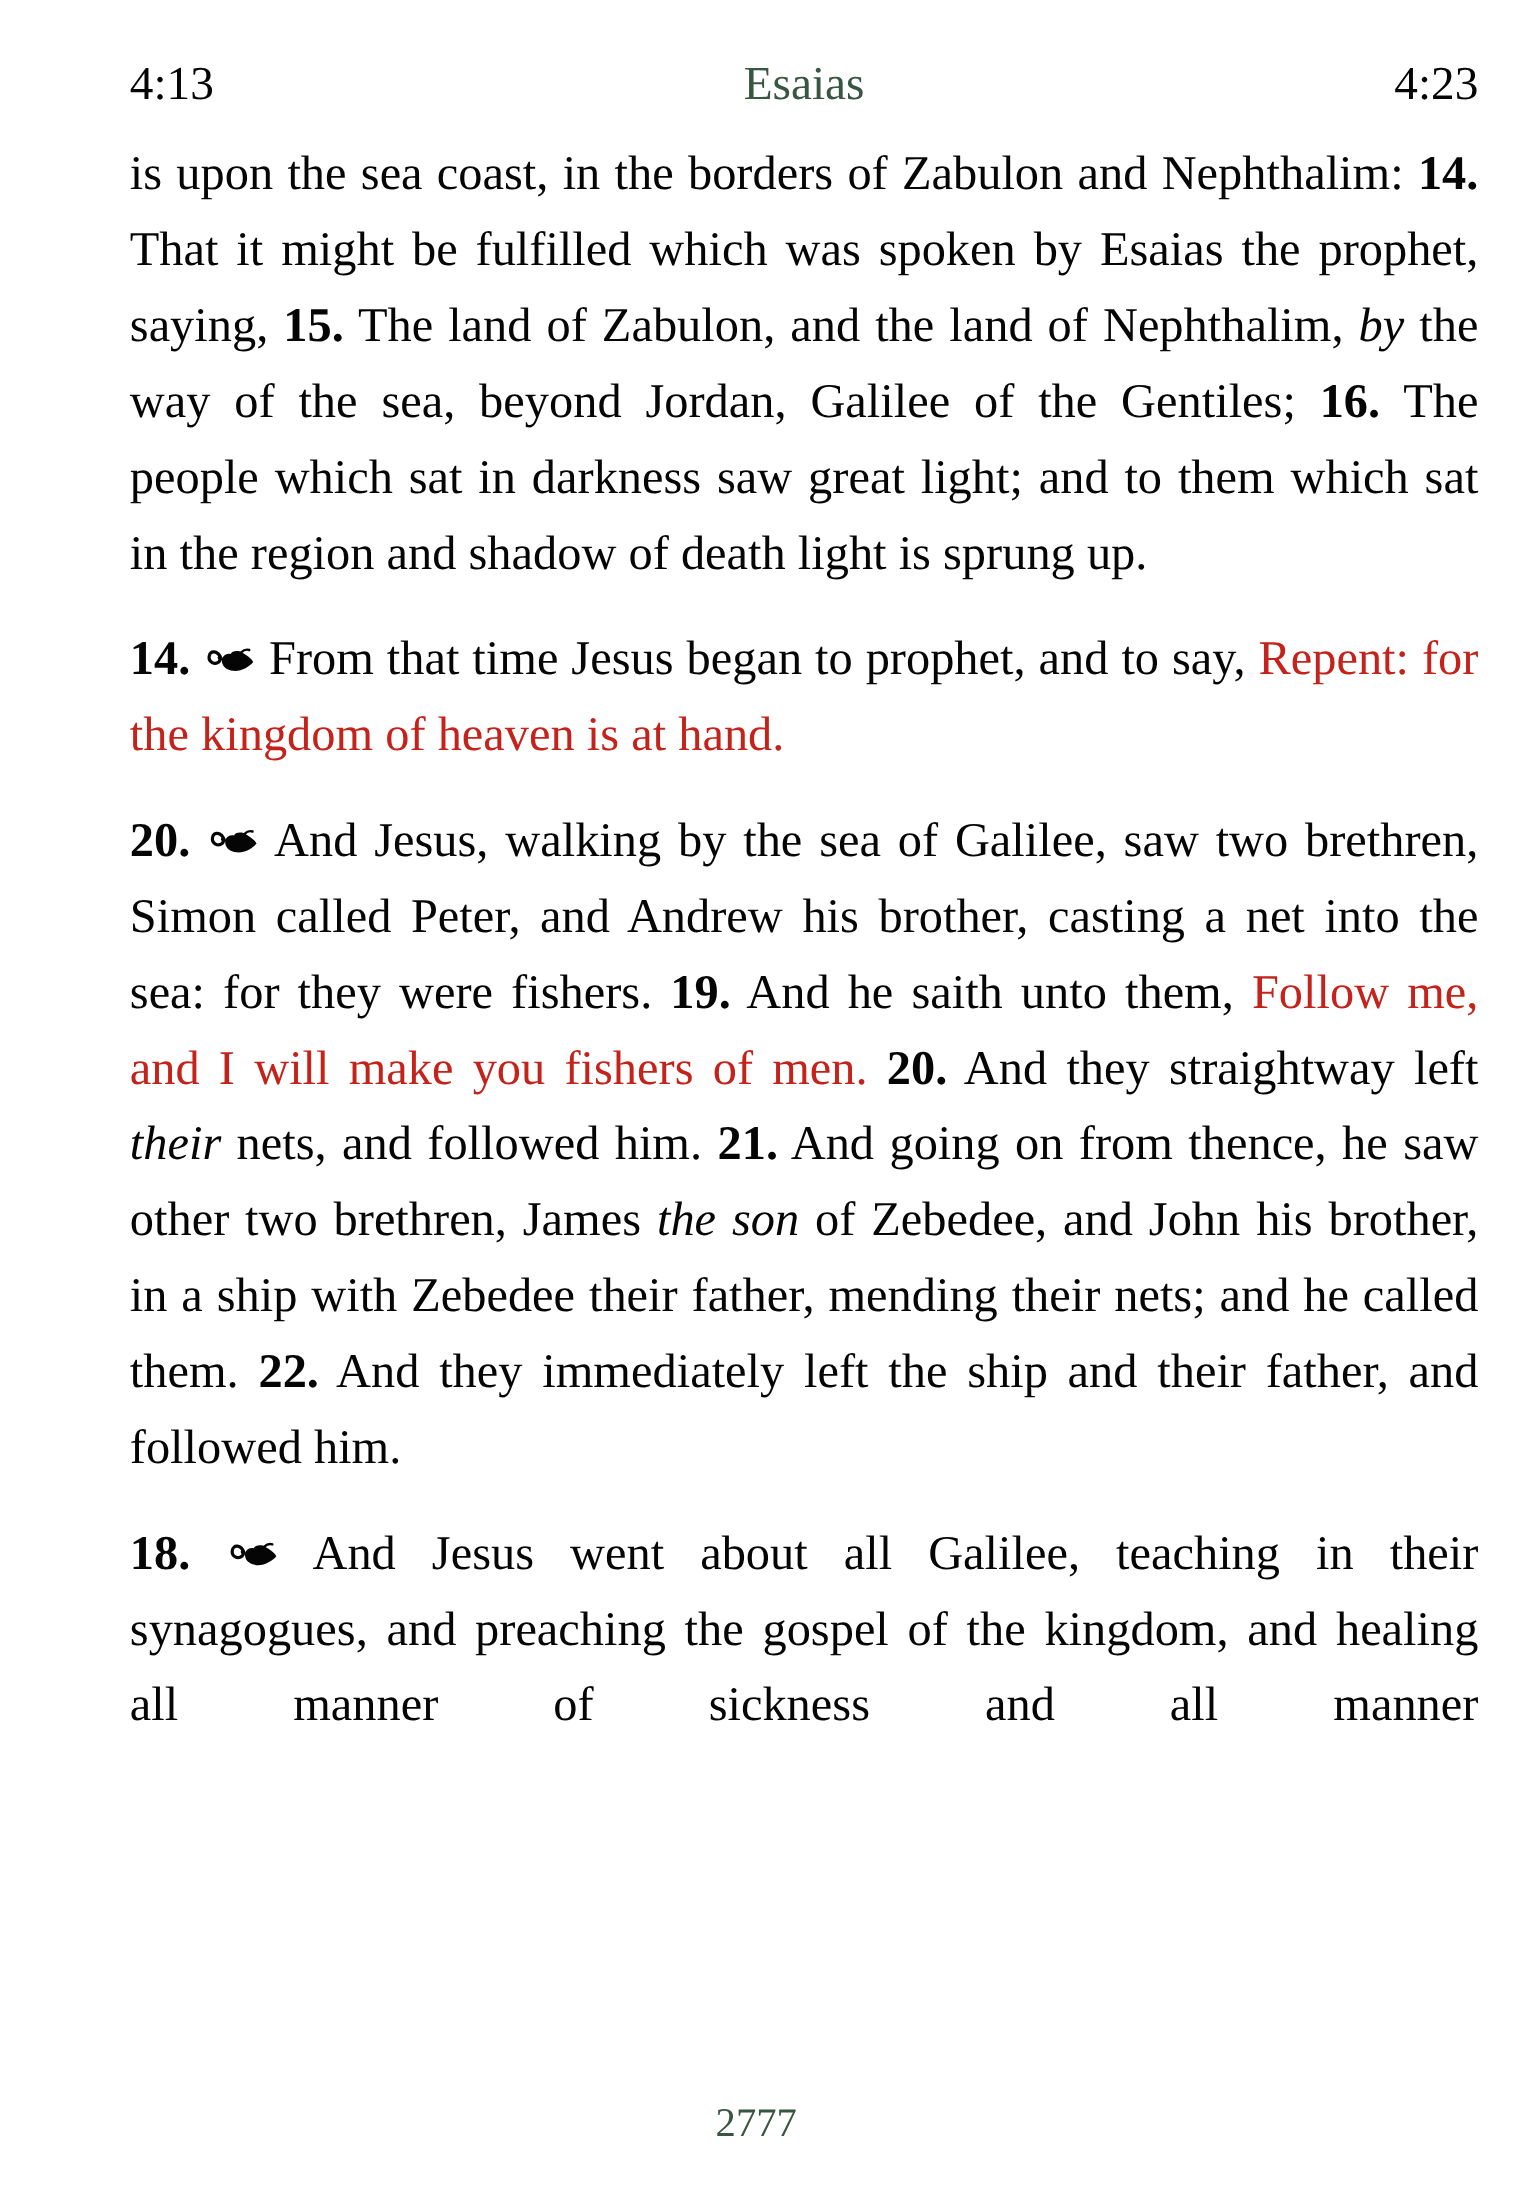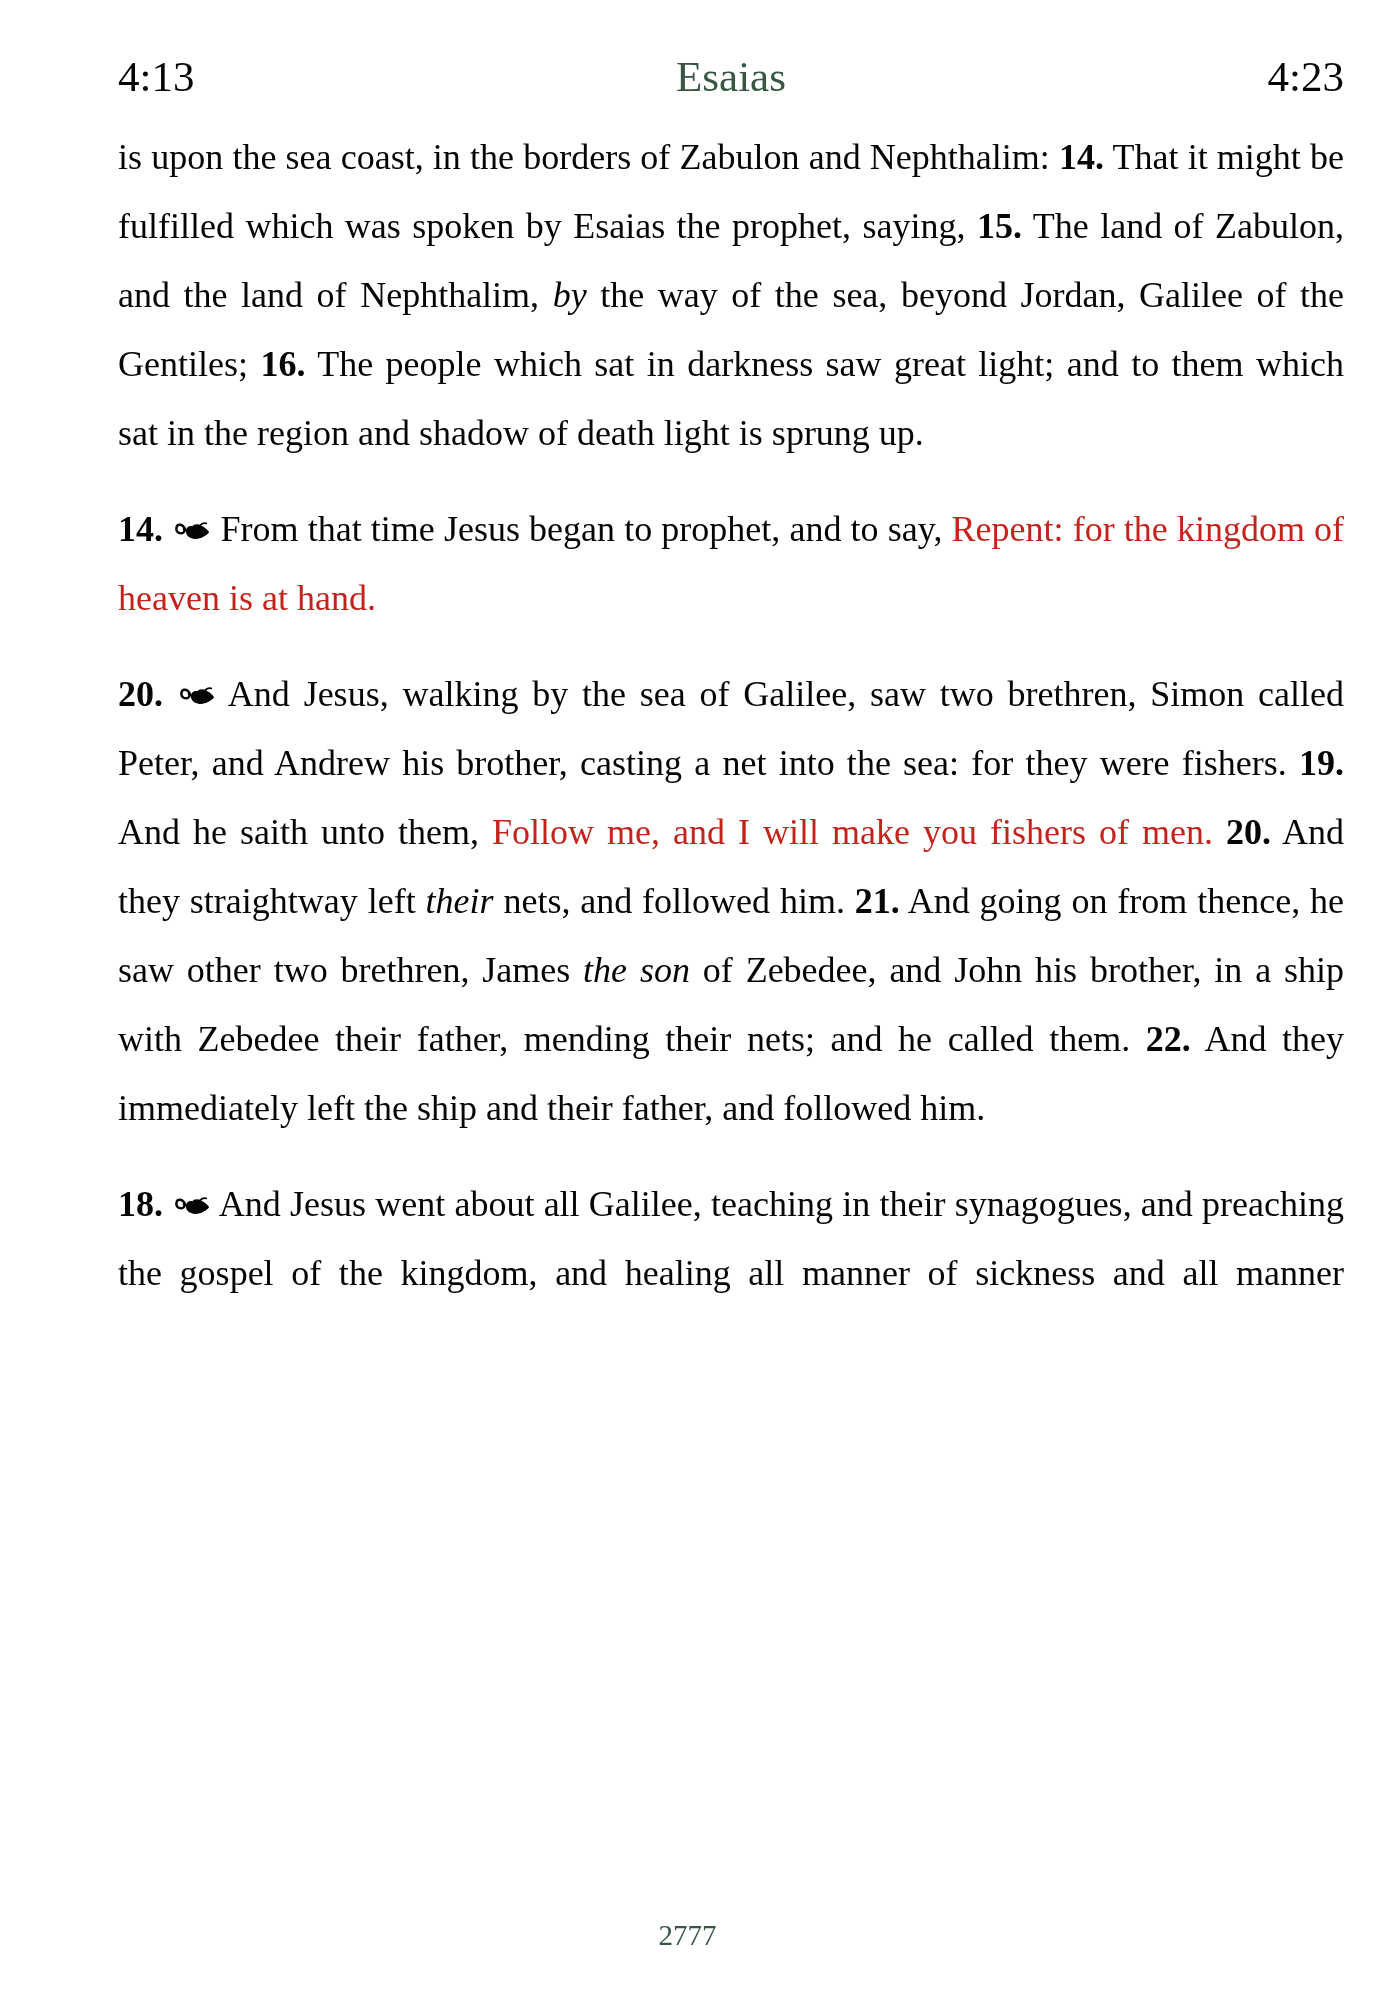--- a/index.html
+++ b/index.html
@@ -19,21 +19,21 @@
     display: flex;
     align-items: baseline;
     font-size: 43px;
     line-height: 1.15;
   }
   .running-header .hdr-left  { width: 220px; text-align: left; }
   .running-header .hdr-center{ flex: 1; text-align: center; color: var(--accent-green, #385641); }
   .running-header .hdr-right { width: 220px; text-align: right; }
   .scripture-body {
     margin-top: 22px;
-    font-size: 36px;
+    font-size: 44px;
     line-height: 69px;
     text-align: justify;
   }
   .scripture-body p.verse-paragraph {
     margin: 0 0 27px 0;
   }
   .scripture-body p.justify-last {
     text-align-last: justify;
   }
   .seg-normal { }
@@ -47,21 +47,21 @@
     vertical-align: baseline;
     margin: 0 0.02em;
   }
   .leaf-icon svg { width: 100%; height: 100%; display: block; }
   .page-footer {
     position: absolute;
     left: 0;
     right: 16px;
     bottom: 48px;
     text-align: center;
-    font-size: 29px;
+    font-size: 37px;
     color: var(--accent-green, #385641);
   }
 </style>
 </head>
 <body>
 
 <div class="page">
 
   <div class="running-header">
     <span class="hdr-left">4:13</span>

